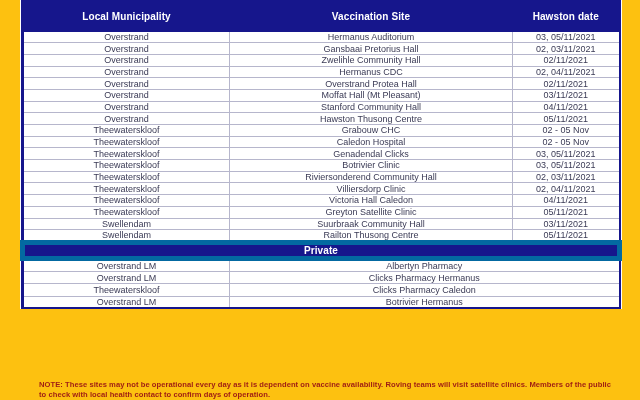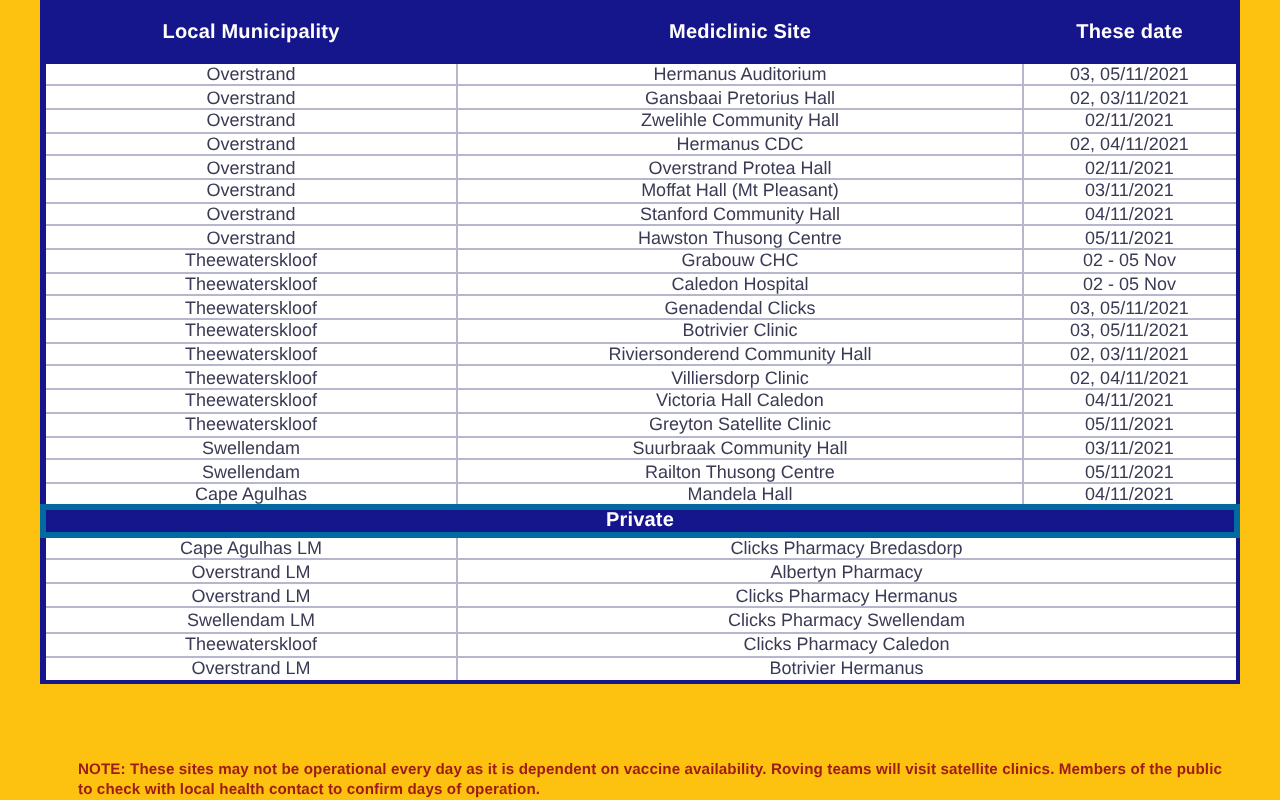--- a/index.html
+++ b/index.html
@@ -49,21 +49,21 @@
     padding: 0 2px;
     white-space: nowrap;
     overflow: hidden;
   }
   tr.section-header td {
     background: #16168c;
     color: #ffffff;
     font-weight: bold;
     font-size: 10px;
     height: 14px;
-    border: 3px solid #0369a1;
+    border: 5px solid #0369a1;
     letter-spacing: 0.1px;
   }
   tbody.private-rows td { height: 12.2px; }
   .note {
     position: absolute;
     left: 39px;
     top: 380px;
     width: 578px;
     color: #9e1c15;
     font-size: 7.6px;
@@ -78,22 +78,22 @@
 <div class="table-wrap">
   <table class="vax-table">
     <colgroup>
       <col class="c1">
         <col class="c2">
         <col class="c3">
     </colgroup>
     <thead>
       <tr>
         <th>Local Municipality</th>
-        <th>Mediclinic Site</th>
-        <th>These date</th>
+        <th>Vaccination Site</th>
+        <th>Hawston date</th>
       </tr>
     </thead>
     <tbody>
         <tr>
           <td>Overstrand</td>
           <td>Hermanus Auditorium</td>
           <td>03, 05/11/2021</td>
         </tr>
         <tr>
           <td>Overstrand</td>
@@ -172,48 +172,35 @@
         </tr>
         <tr>
           <td>Swellendam</td>
           <td>Suurbraak Community Hall</td>
           <td>03/11/2021</td>
         </tr>
         <tr>
           <td>Swellendam</td>
           <td>Railton Thusong Centre</td>
           <td>05/11/2021</td>
-        </tr>
-        <tr>
-          <td>Cape Agulhas</td>
-          <td>Mandela Hall</td>
-          <td>04/11/2021</td>
         </tr>
       </tbody>
     <tbody>
       <tr class="section-header">
         <td colspan="3">Private</td>
       </tr>
     </tbody>
     <tbody class="private-rows">
         <tr>
-          <td>Cape Agulhas LM</td>
-          <td colspan="2">Clicks Pharmacy Bredasdorp</td>
-        </tr>
-        <tr>
           <td>Overstrand LM</td>
           <td colspan="2">Albertyn Pharmacy</td>
         </tr>
         <tr>
           <td>Overstrand LM</td>
           <td colspan="2">Clicks Pharmacy Hermanus</td>
-        </tr>
-        <tr>
-          <td>Swellendam LM</td>
-          <td colspan="2">Clicks Pharmacy Swellendam</td>
         </tr>
         <tr>
           <td>Theewaterskloof</td>
           <td colspan="2">Clicks Pharmacy Caledon</td>
         </tr>
         <tr>
           <td>Overstrand LM</td>
           <td colspan="2">Botrivier Hermanus</td>
         </tr>
       </tbody>

